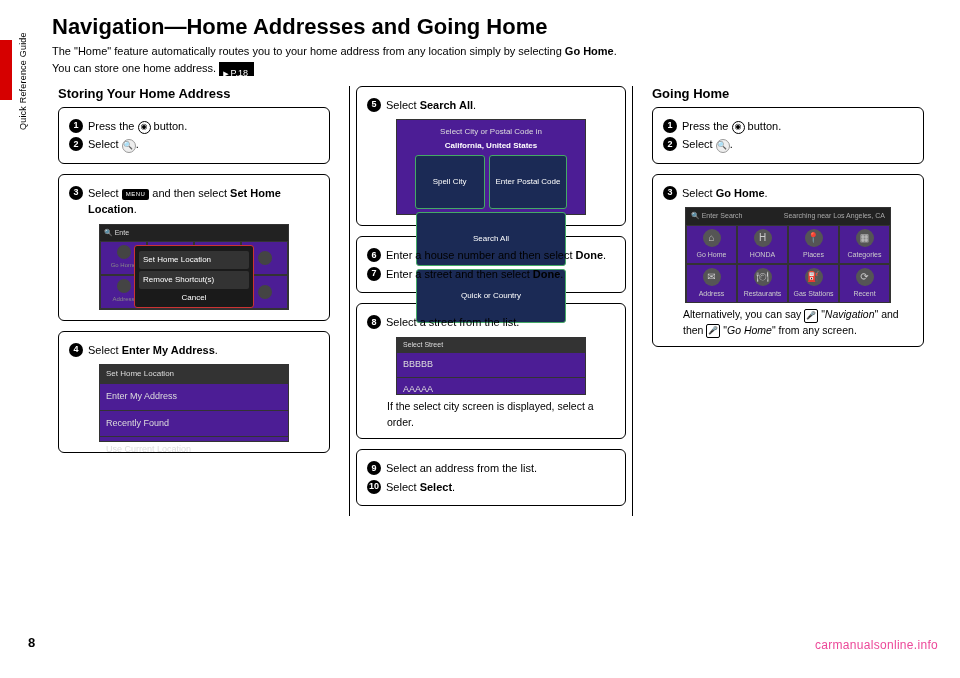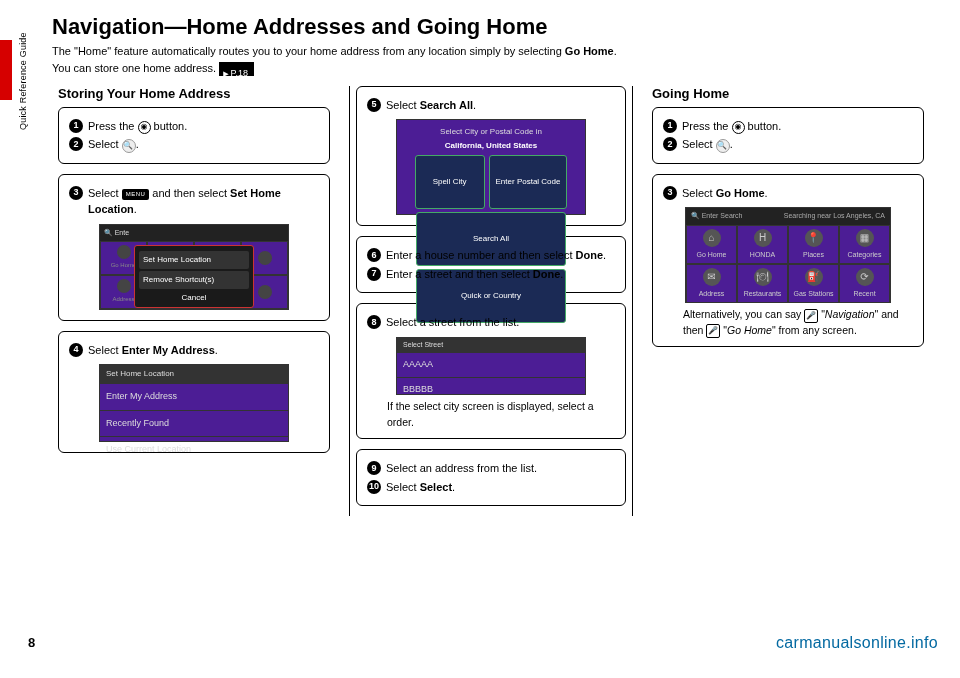--- a/index.html
+++ b/index.html
@@ -36,22 +36,22 @@
     position: absolute;
     left: 28px;
     bottom: 28px;
     font-size: 13px;
     font-weight: bold;
   }
   .watermark {
     position: absolute;
     right: 22px;
     bottom: 26px;
-    font-size: 16px;
-    color: #0369a1;
+    font-size: 12px;
+    color: #ec4899;
     letter-spacing: 0.3px;
   }
   .content {
     position: absolute;
     left: 52px;
     top: 14px;
     width: 886px;
   }
   h1 {
     font-size: 22px;
@@ -329,22 +329,22 @@
         </div>
       </div>
 
       <div class="card">
         <div class="step">
             <span class="num">8</span>
           <span class="step-text">Select a street from the list.</span>
         </div>
         <div class="screenshot ssD">
           <div class="hdr">Select Street</div>
+          <div class="row">BBBBB</div>
           <div class="row">AAAAA</div>
-          <div class="row">BBBBB</div>
         </div>
         <div class="subnote">If the select city screen is displayed, select a order.</div>
       </div>
 
       <div class="card">
         <div class="step">
             <span class="num">9</span>
           <span class="step-text">Select an address from the list.</span>
         </div>
         <div class="step">

